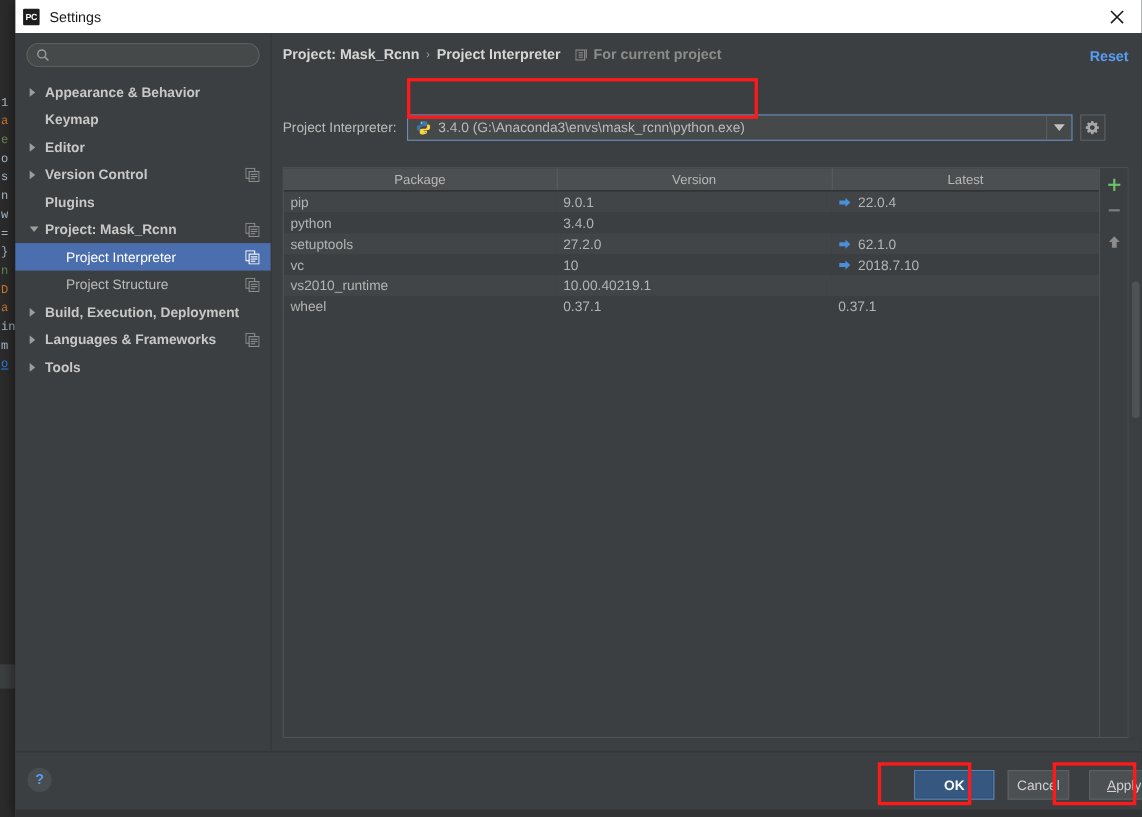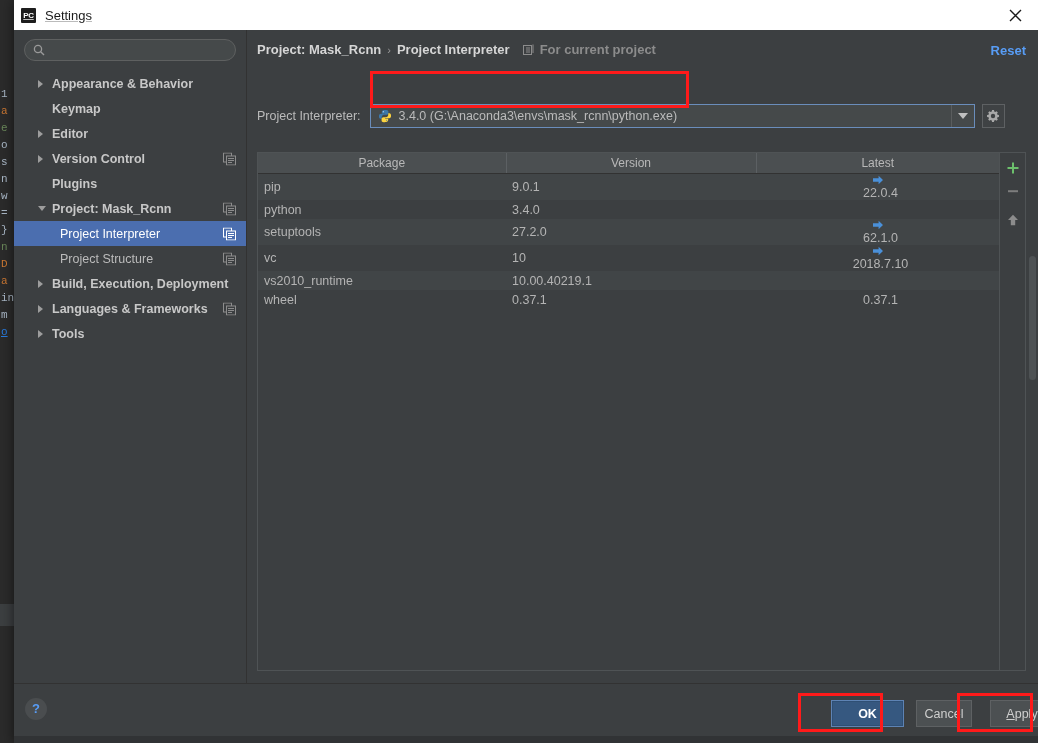--- a/index.html
+++ b/index.html
@@ -60,21 +60,20 @@
     box-shadow: 0 0 12px rgba(0,0,0,0.55);
   }
 
   
   #titlebar {
     height: 30px;
     background: #ffffff;
     display: flex;
     align-items: center;
     position: relative;
-    text-decoration: underline;
   }
   #app-icon {
     width: 15px; height: 15px;
     margin-left: 7px;
     background: #1d1d1d;
     color: #ffffff;
     font-size: 8px;
     font-weight: bold;
     line-height: 15px;
     text-align: center;
@@ -135,21 +134,21 @@
     margin-left: 5px;
     padding: 0;
   }
   #tree { margin-top: 10px; }
   .tree-row {
     height: 25px;
     display: flex;
     align-items: center;
     position: relative;
     cursor: default;
-    padding-left: 24px;
+    padding-left: 13px;
     box-sizing: border-box;
   }
   .tree-row.selected { background: #4b6eaf; }
   .tree-row .arrow {
     width: 14px;
     flex: none;
     display: flex;
     align-items: center;
     justify-content: flex-start;
   }
@@ -312,21 +311,21 @@
     font-size: 12.5px;
     color: #b4b4b4;
     padding: 0 0 0 6px;
     white-space: nowrap;
     overflow: hidden;
     text-overflow: ellipsis;
   }
   tr.odd td { background: #414547; }
   tr.even td { background: #3c3f41; }
   td.latest-cell { padding-left: 6px; }
-  .latest-inner { display: flex; align-items: center; flex-direction: column; }
+  .latest-inner { display: flex; align-items: center; }
   .up-arrow { margin-right: 6px; flex: none; display: block; }
   #pkg-toolbar {
     width: 26px;
     border-left: 1px solid #4f5355;
     background: #3c3f41;
     padding-top: 4px;
     box-sizing: border-box;
     display: flex;
     flex-direction: column;
     align-items: center;

